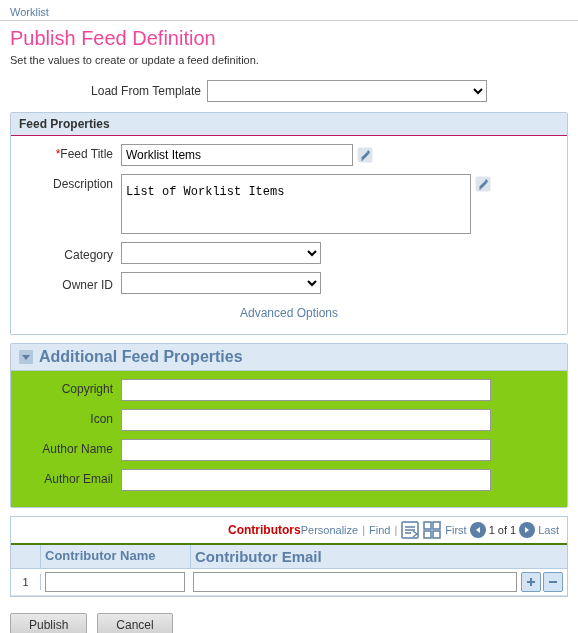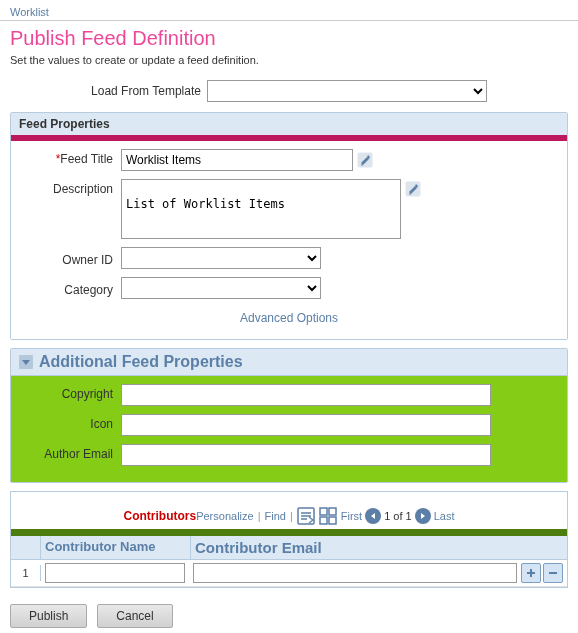--- a/index.html
+++ b/index.html
@@ -59,21 +59,21 @@
       margin: 0 10px 8px 10px;
       border-radius: 2px;
     }
 
     .section-header {
       background: #dce9f5;
       color: #333;
       font-size: 12px;
       font-weight: bold;
       padding: 4px 8px;
-      border-bottom: 6px solid #be185d;
+      border-bottom: 1px solid #be185d;
     }
 
     .section-content {
       padding: 8px 10px;
       background: #fff;
     }
 
     .form-row {
       display: flex;
       align-items: flex-start;
@@ -117,26 +117,27 @@
       width: 16px;
       height: 16px;
     }
 
     .description-container {
       display: flex;
       align-items: flex-start;
     }
 
     .description-textarea {
-      width: 280px;
+      width: 350px;
       height: 60px;
       border: 1px solid #999;
       font-size: 12px;
-      padding: 17px 4px;
+      padding: 10px 4px;
       resize: none;
+      font-family: Liberation Mono, monospace;
     }
 
     .description-edit-icon {
       margin-left: 4px;
       margin-top: 2px;
     }
 
     .dropdown-row {
       display: flex;
       align-items: center;
@@ -198,24 +199,23 @@
 
     .contributors-section {
       margin: 0 10px 8px 10px;
       border: 1px solid #b8cce0;
     }
 
     .contributors-header {
       background: #fff;
       display: flex;
       align-items: center;
-      justify-content: center;
+      justify-content: flex-end;
       padding: 4px 8px;
-      border-bottom: 7px solid #4d7c0f;
-      margin-top: 11px;
+      border-bottom: 2px solid #4d7c0f;
     }
 
     .contributors-title {
       color: #c00;
       font-size: 12px;
       font-weight: bold;
     }
 
     .contributors-actions {
       display: flex;
@@ -431,28 +431,28 @@
             <rect x="1" y="1" width="14" height="14" rx="1" fill="#5b7fa6" opacity="0.2" stroke="#5b7fa6" stroke-width="1"></rect>
             <path d="M4 11 L10 5 L12 7 L6 13 Z" fill="#5b7fa6"></path>
             <path d="M10 5 L11 3 L13 5 L12 7 Z" fill="#5b7fa6"></path>
             <line x1="4" y1="13" x2="6" y2="13" stroke="#5b7fa6" stroke-width="1"></line>
           </svg>
         </span>
       </div>
     </div>
 
     <div class="form-row dropdown-row">
-      <div class="form-label">Owner ID</div>
+      <div class="form-label">Category</div>
       <select class="dropdown-select">
         <option value=""></option>
       </select>
     </div>
 
     <div class="form-row dropdown-row">
-      <div class="form-label">Category</div>
+      <div class="form-label">Owner ID</div>
       <select class="dropdown-select">
         <option value=""></option>
       </select>
     </div>
 
     <a href="#" class="advanced-link">Advanced Options</a>
 
   </div>
 </div>
 
@@ -472,20 +472,24 @@
       <div class="form-label">Copyright</div>
       <input type="text" class="form-input small-input" style="">
     </div>
 
 
     <div class="form-row">
       <div class="form-label">Icon</div>
       <input type="text" class="form-input small-input" style="">
     </div>
 
+    <div class="form-row">
+      <div class="form-label">Author Name</div>
+      <input type="text" class="form-input small-input" style="">
+    </div>
 
     <div class="form-row">
       <div class="form-label">Author Email</div>
       <input type="text" class="form-input small-input" style="">
     </div>
 
   </div>
 </div>
 
 <div class="contributors-section">

